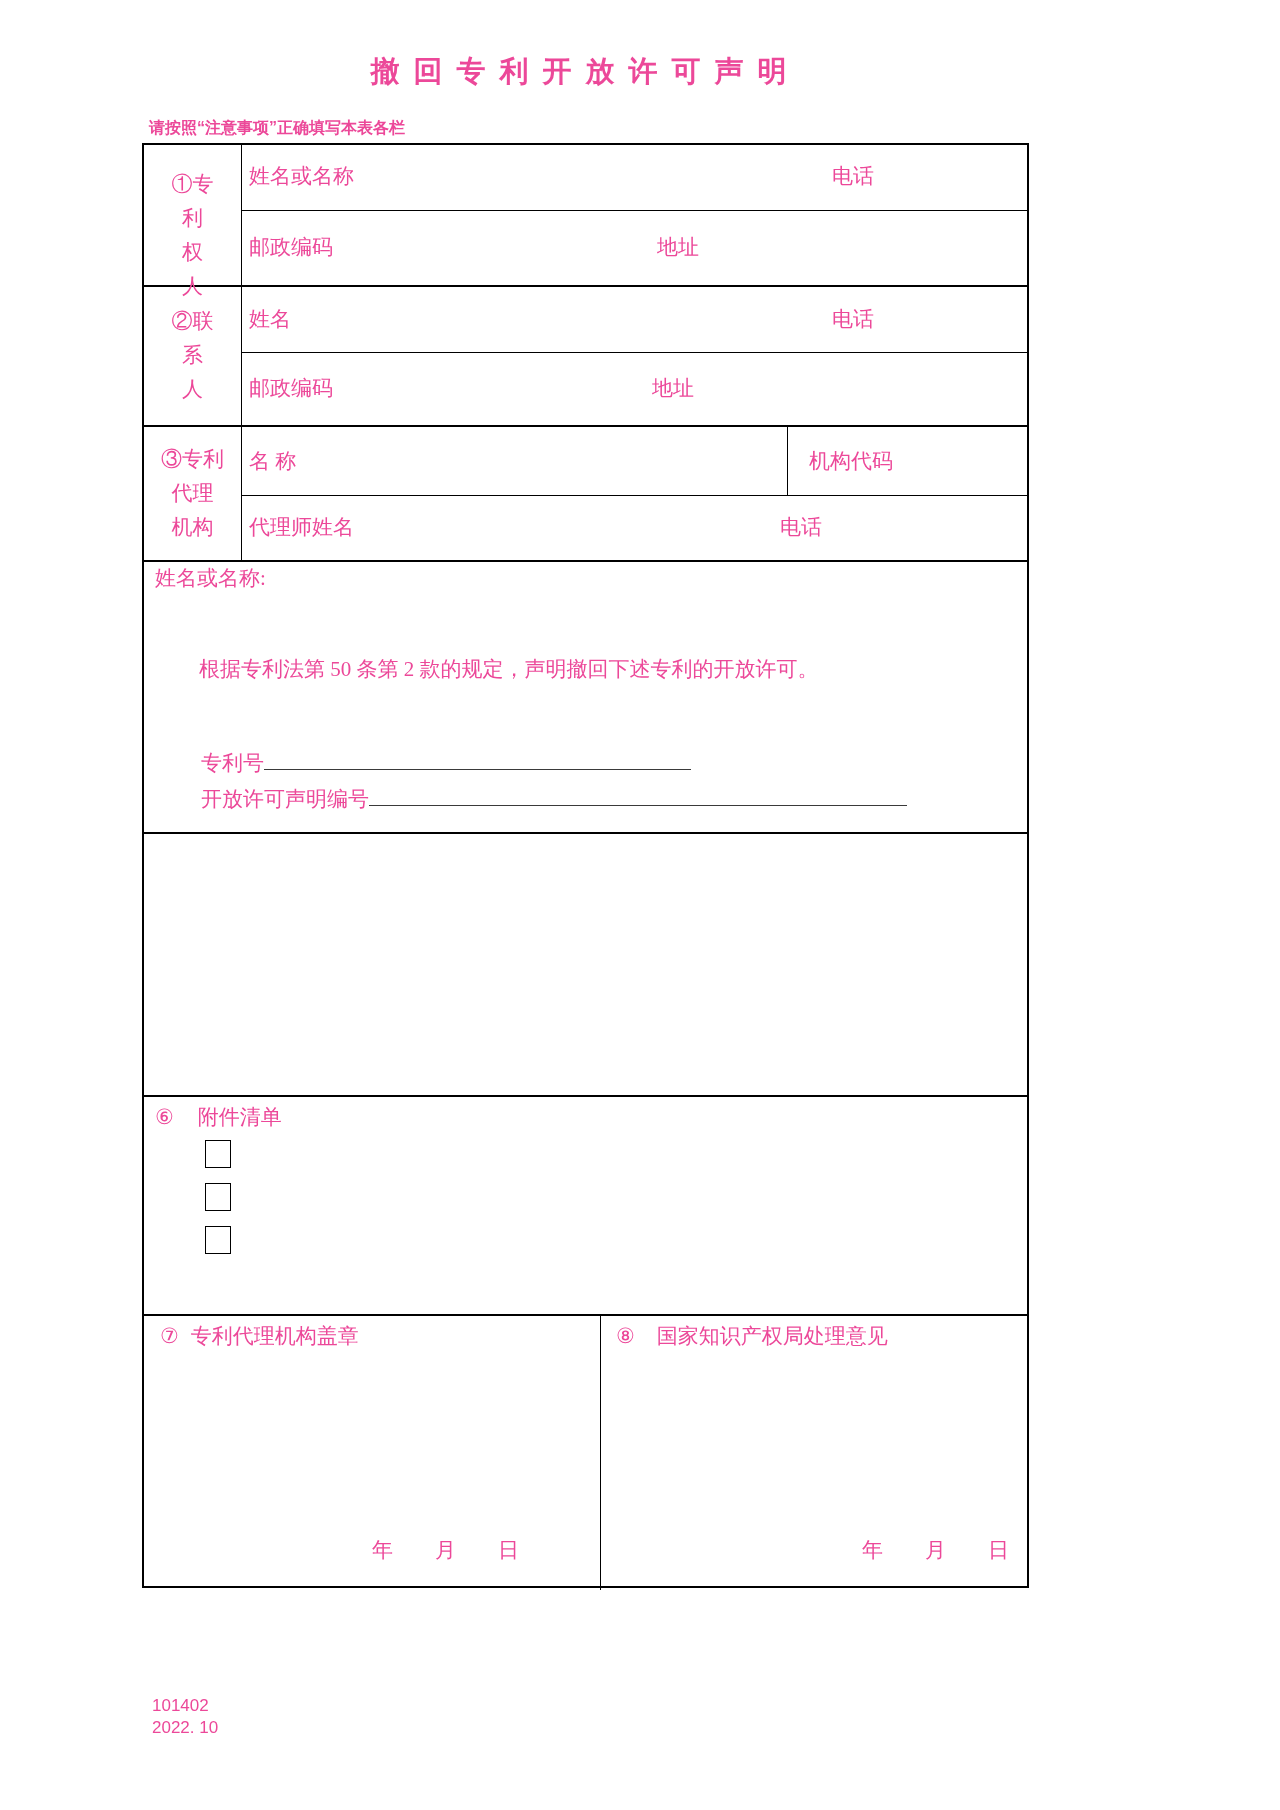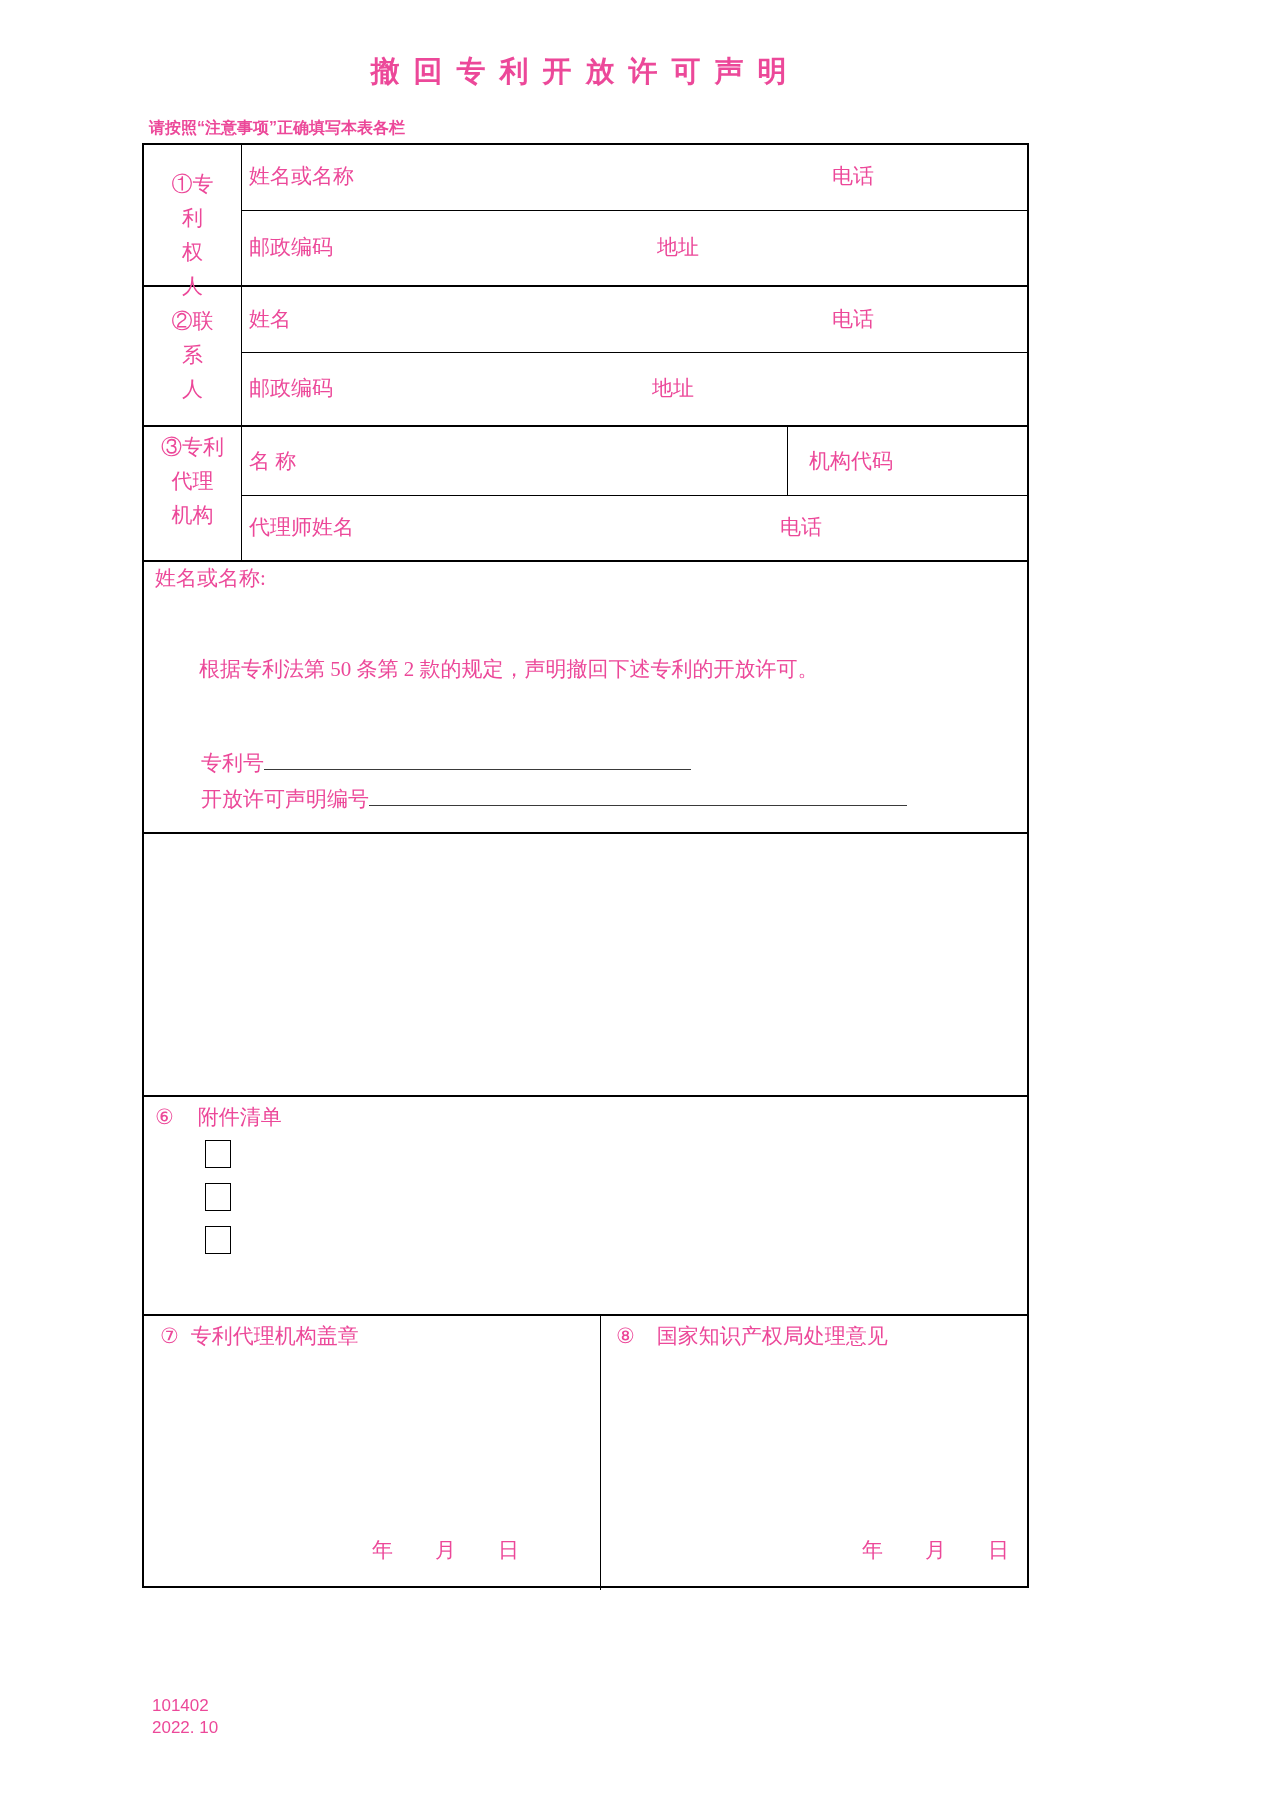--- a/index.html
+++ b/index.html
@@ -64,21 +64,21 @@
     <div class="vlab" style="top:140px;height:140px">
       <div>②联</div>
       <div>系</div>
       <div>人</div>
     </div>
     <div class="t" style="left:105px;top:161px">姓名</div>
     <div class="t" style="left:688px;top:161px">电话</div>
     <div class="t" style="left:105px;top:230px">邮政编码</div>
     <div class="t" style="left:508px;top:230px">地址</div>
 
-    <div class="vlab" style="top:268px;height:135px">
+    <div class="vlab" style="top:280px;height:135px">
       <div>③专利</div>
       <div>代理</div>
       <div>机构</div>
     </div>
     <div class="t" style="left:105px;top:303px">名 称</div>
     <div class="t" style="left:665px;top:303px">机构代码</div>
     <div class="t" style="left:105px;top:369px">代理师姓名</div>
     <div class="t" style="left:636px;top:369px">电话</div>
 
     <div class="t" style="left:11px;top:420px">姓名或名称:</div>

